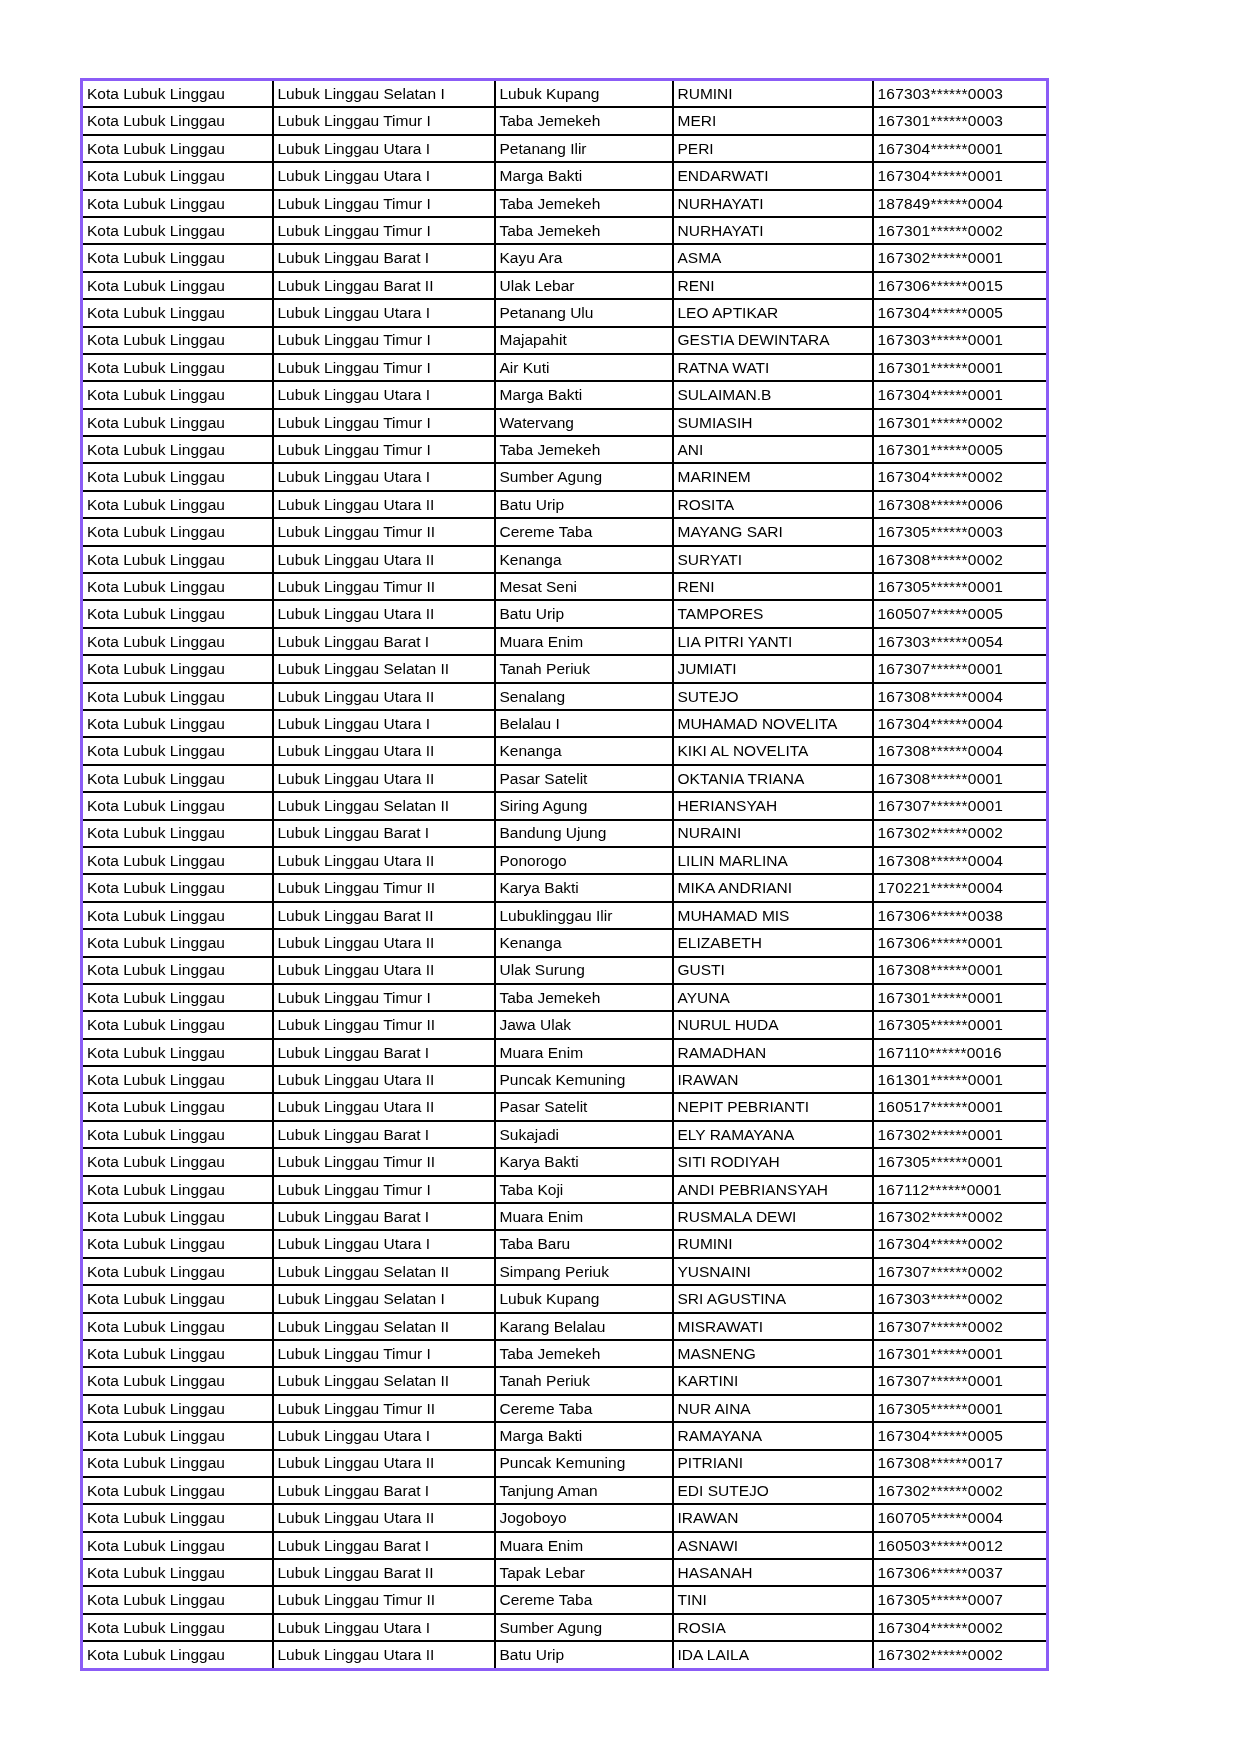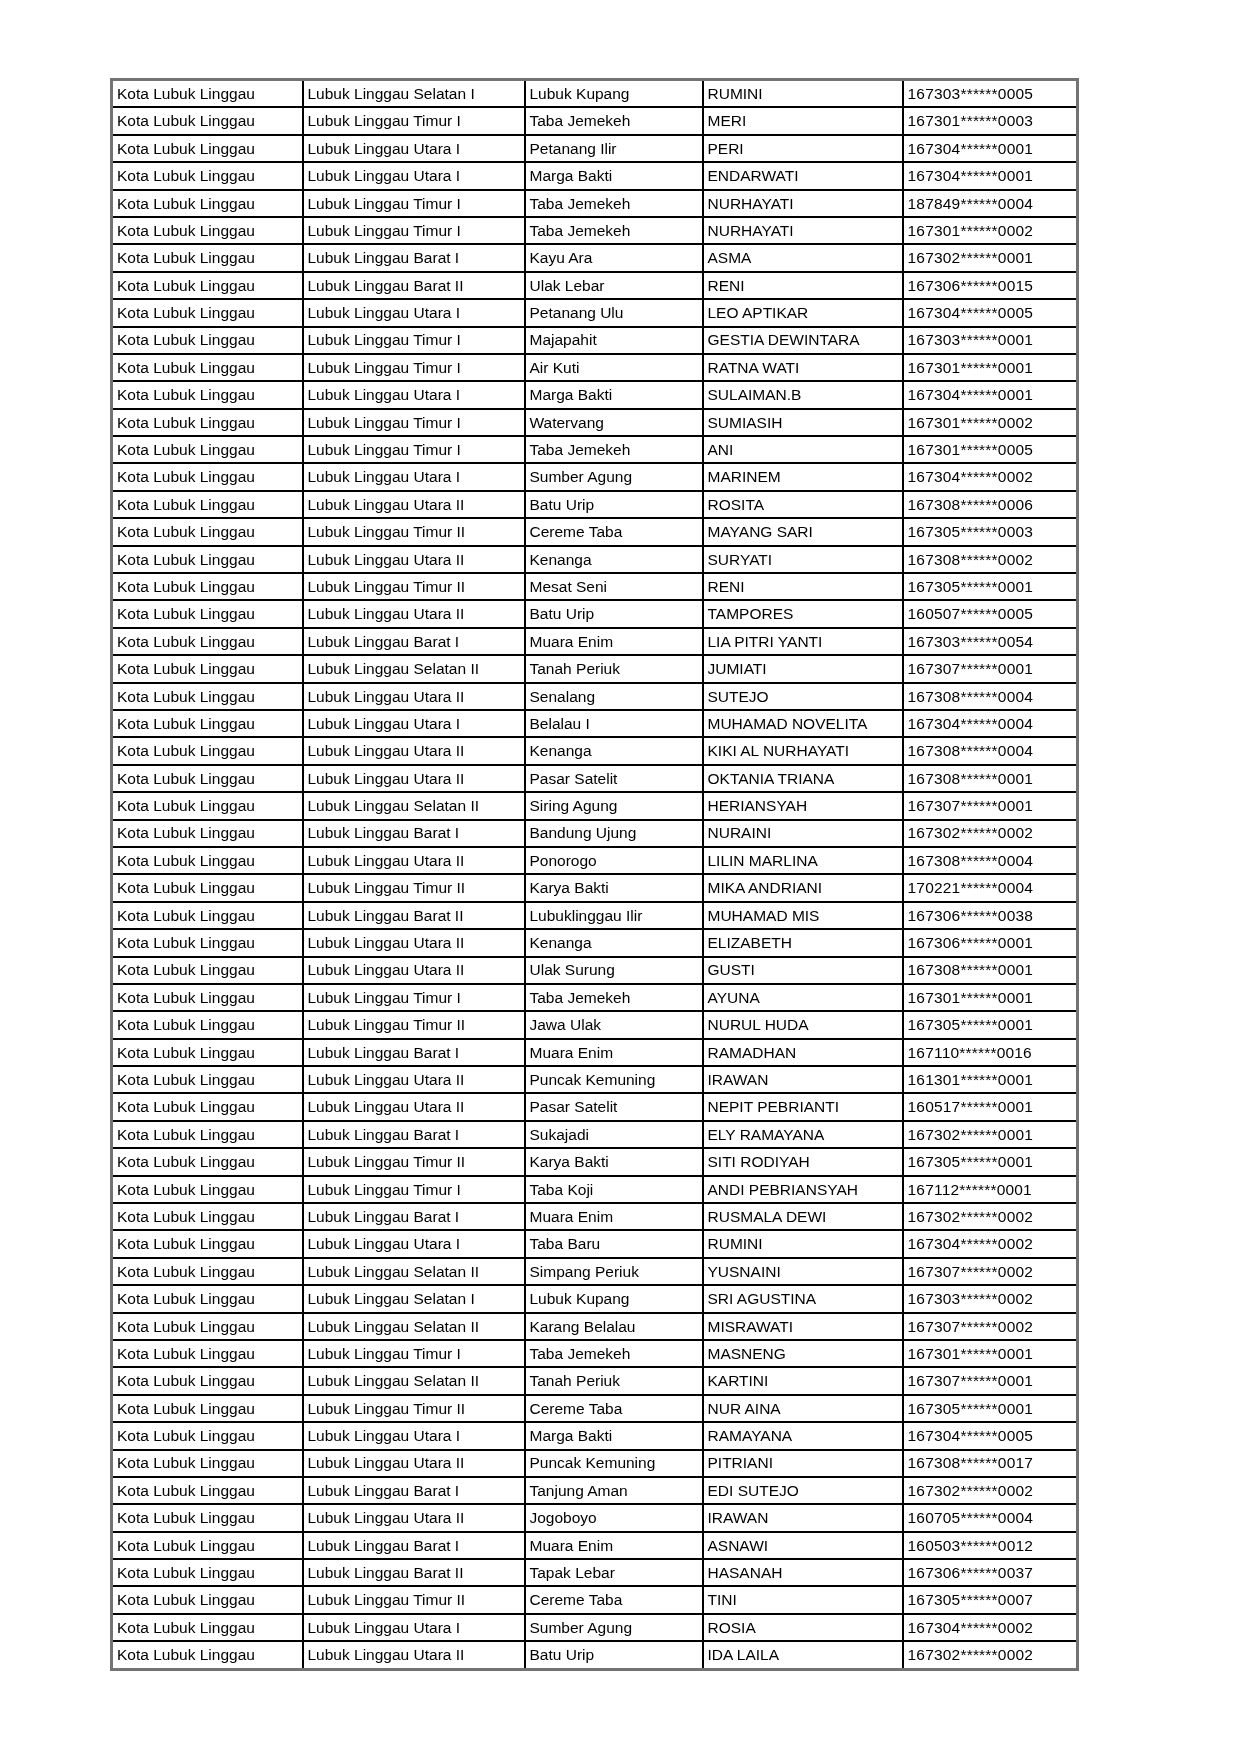--- a/index.html
+++ b/index.html
@@ -16,26 +16,26 @@
   }
   .page {
     position: absolute;
     left: 0; top: 0;
     width: 1240px;
     height: 1754px;
     background: #ffffff;
   }
   table.data-grid {
     position: absolute;
-    left: 110px;
+    left: 80px;
     top: 78px;
     width: 966px;
     border-collapse: collapse;
     table-layout: fixed;
-    border: 3px solid #737373;
+    border: 3px solid #8b5cf6;
   }
   table.data-grid td {
     border: 2px solid #000000;
     height: 25.4px;
     padding: 0 2px 0 4px;
     font-size: 15.5px;
     line-height: 1;
     color: #000000;
     white-space: nowrap;
     overflow: hidden;
@@ -60,21 +60,21 @@
       <col class="c-kelurahan">
       <col class="c-nama">
       <col class="c-nik">
     </colgroup>
     <tbody>
         <tr>
     <td class="kota">Kota Lubuk Linggau</td>
     <td class="kecamatan">Lubuk Linggau Selatan I</td>
     <td class="kelurahan">Lubuk Kupang</td>
     <td class="nama">RUMINI</td>
-    <td class="nik">167303******0005</td>
+    <td class="nik">167303******0003</td>
   </tr>
         <tr>
     <td class="kota">Kota Lubuk Linggau</td>
     <td class="kecamatan">Lubuk Linggau Timur I</td>
     <td class="kelurahan">Taba Jemekeh</td>
     <td class="nama">MERI</td>
     <td class="nik">167301******0003</td>
   </tr>
         <tr>
     <td class="kota">Kota Lubuk Linggau</td>
@@ -227,21 +227,21 @@
     <td class="kota">Kota Lubuk Linggau</td>
     <td class="kecamatan">Lubuk Linggau Utara I</td>
     <td class="kelurahan">Belalau I</td>
     <td class="nama">MUHAMAD NOVELITA</td>
     <td class="nik">167304******0004</td>
   </tr>
         <tr>
     <td class="kota">Kota Lubuk Linggau</td>
     <td class="kecamatan">Lubuk Linggau Utara II</td>
     <td class="kelurahan">Kenanga</td>
-    <td class="nama">KIKI AL NURHAYATI</td>
+    <td class="nama">KIKI AL NOVELITA</td>
     <td class="nik">167308******0004</td>
   </tr>
         <tr>
     <td class="kota">Kota Lubuk Linggau</td>
     <td class="kecamatan">Lubuk Linggau Utara II</td>
     <td class="kelurahan">Pasar Satelit</td>
     <td class="nama">OKTANIA TRIANA</td>
     <td class="nik">167308******0001</td>
   </tr>
         <tr>

